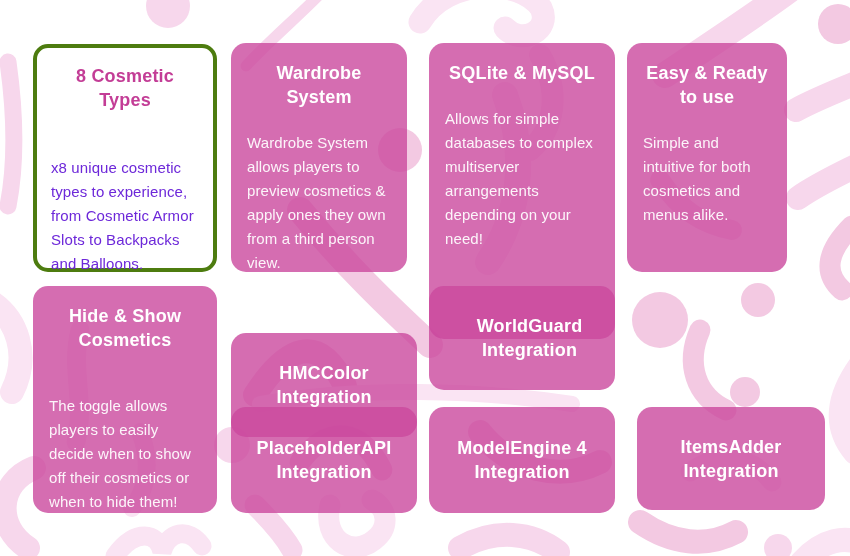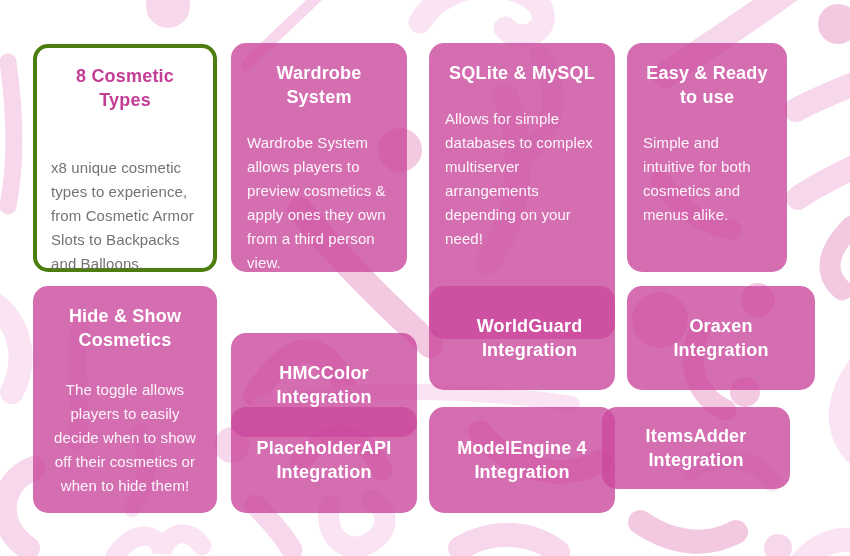--- a/index.html
+++ b/index.html
@@ -34,39 +34,39 @@
     line-height:24px;
     color:rgba(255,255,255,0.93);
     letter-spacing:.1px;
   }
   .card.outline{
     background:rgba(255,255,255,0.93);
     border:4px solid #4d7c0f;
     padding:16px 12px;
   }
   .card.outline h2{color:#c33d96;}
-  .card.outline p{color:#737373;margin-top:44px;}
+  .card.outline p{color:#6d28d9;margin-top:44px;}
   .card.centered{
     display:flex;
     align-items:center;
     justify-content:center;
   }
-  .card.tall p{margin-top:26px;text-align:center;}
+  .card.tall p{margin-top:42px;}
   
   .c1 {left:33px;  top:44px;  width:184px; height:228px;}
   .c2 {left:231px; top:43px;  width:176px; height:229px;}
   .c3 {left:429px; top:43px;  width:186px; height:296px;}
   .c4 {left:627px; top:43px;  width:160px; height:229px;}
   .c5 {left:33px;  top:286px; width:184px; height:227px;}
   .c6 {left:231px; top:286px; width:186px; height:104px;margin-top:47px;}
   .c7 {left:429px; top:286px; width:186px; height:104px;padding-left:29px;}
   .c8 {left:627px; top:286px; width:188px; height:104px;}
   .c9 {left:231px; top:407px; width:186px; height:106px;}
   .c10{left:429px; top:407px; width:186px; height:106px;}
-  .c11{left:602px; top:407px; width:188px; height:82px;}
+  .c11{left:637px; top:407px; width:188px; height:103px;}
 </style>
 </head>
 <body>
 
 <div class="canvas">
 
   <svg class="bg" width="850" height="556" viewBox="0 0 850 556" aria-hidden="true">
     <g fill="none" stroke="#f7d7ec" stroke-width="24" stroke-linecap="round">
 
       <circle cx="168" cy="6" r="22" fill="#f7d7ec" stroke="none"></circle>
@@ -138,23 +138,20 @@
   </div>
 
   <div class="card centered c6">
     <h2>HMCColor Integration</h2>
   </div>
 
   <div class="card centered c7">
     <h2>WorldGuard Integration</h2>
   </div>
 
-  <div class="card centered c8">
-    <h2>Oraxen Integration</h2>
-  </div>
 
   <div class="card centered c9">
     <h2>PlaceholderAPI Integration</h2>
   </div>
 
   <div class="card centered c10">
     <h2>ModelEngine 4 Integration</h2>
   </div>
 
   <div class="card centered c11">

